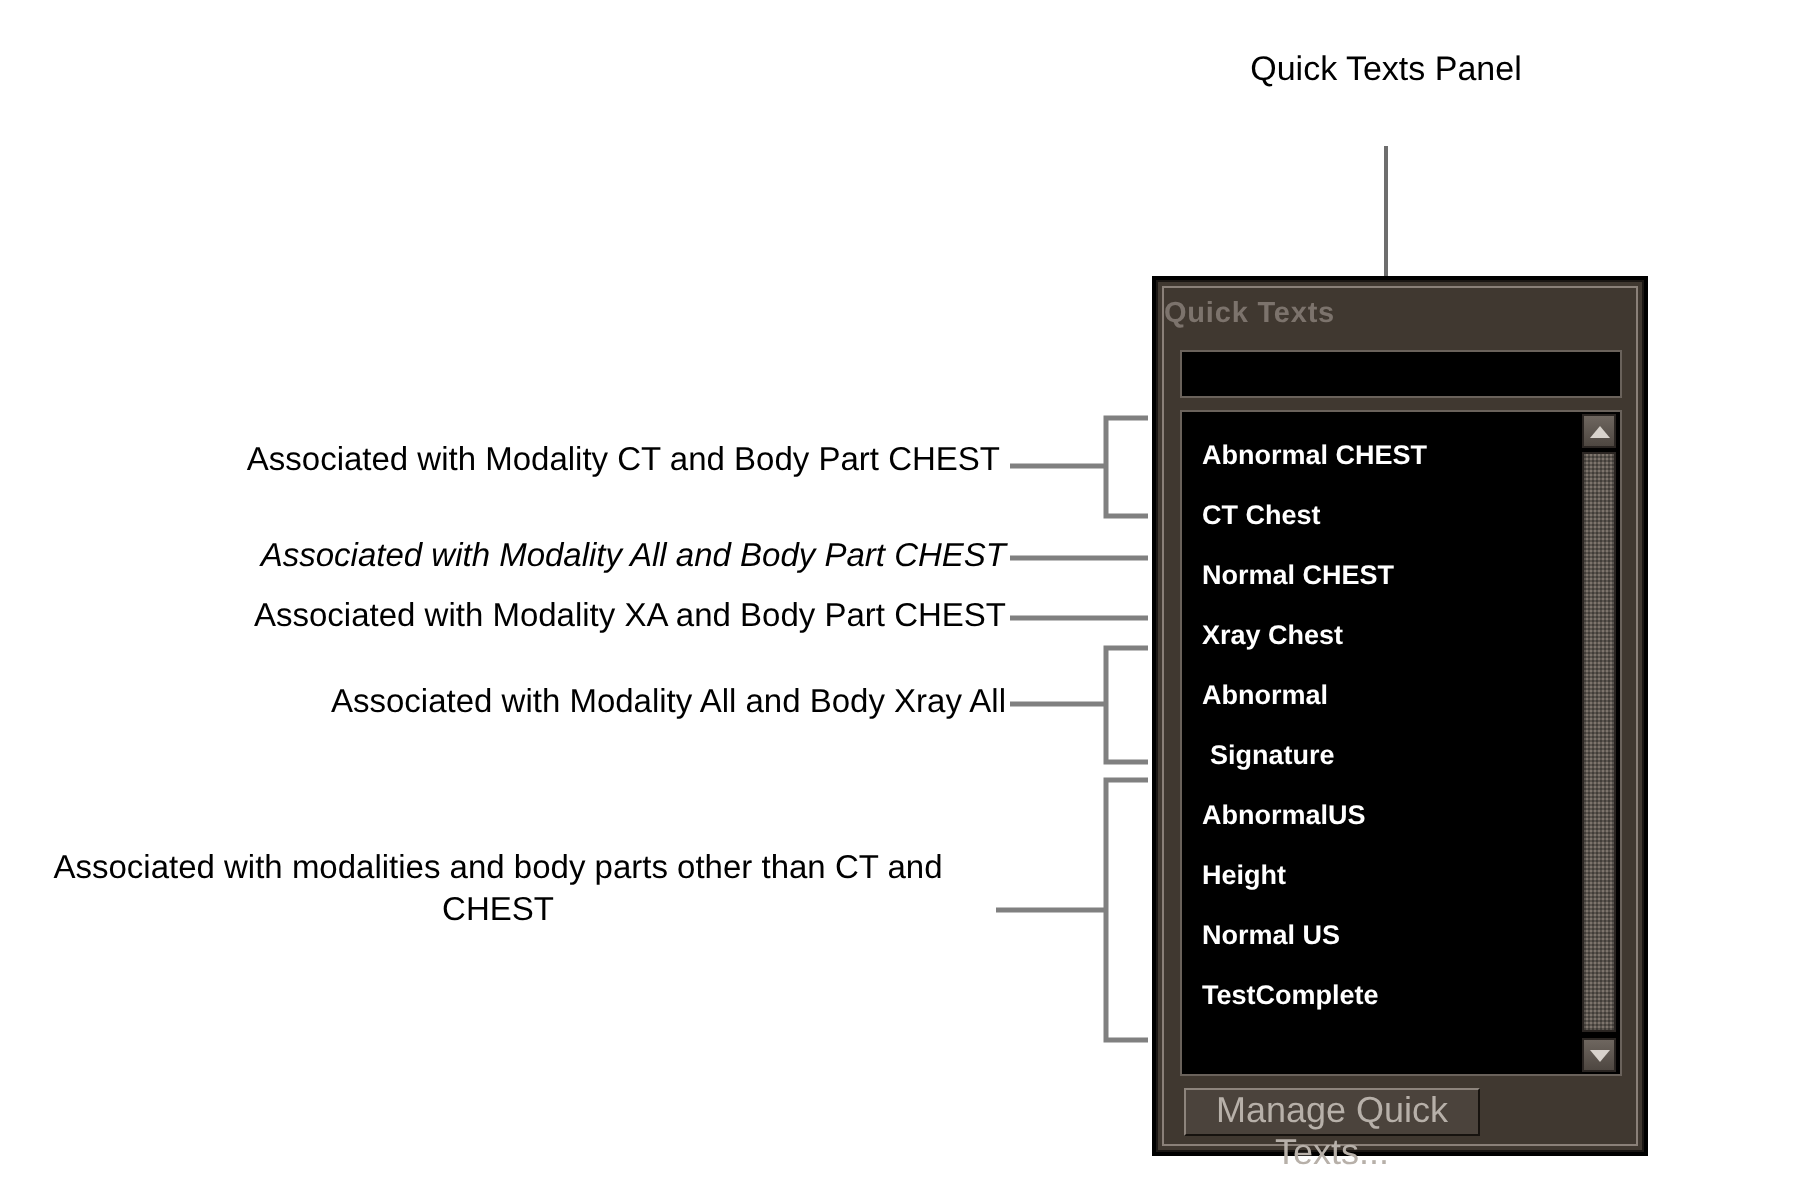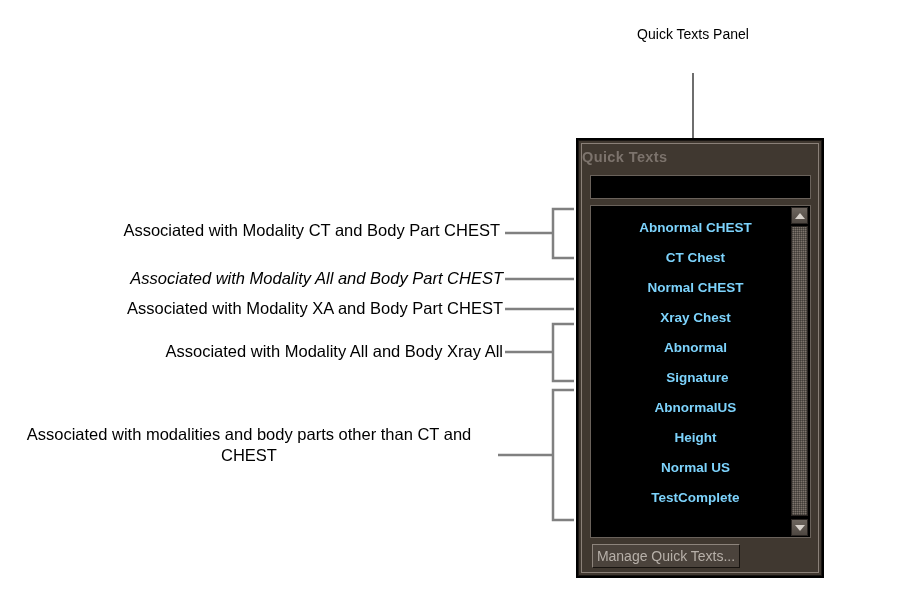--- a/index.html
+++ b/index.html
@@ -29,21 +29,21 @@
     font-size: 16.5px;
     line-height: 21px;
     white-space: pre;
     text-align: right;
   }
   .annot.center { text-align: center; white-space: normal; }
 
   #title-annot {
     left: 600px; top: 22px; width: 186px;
     text-align: center;
-    font-size: 14px;
+    font-size: 17px;
     line-height: 25px;
   }
 
   
   #leaders {
     position: absolute;
     left: 0; top: 0;
     width: 900px; height: 591px;
     pointer-events: none;
   }
@@ -112,26 +112,25 @@
     position: absolute;
     left: 0; top: 0;
     right: 20px; bottom: 0;
     padding-top: 7px;
     overflow: hidden;
   }
   .list-item {
     height: 30px;
     line-height: 30px;
     padding-left: 10px;
-    color: #7dd3fc;
+    color: #ffffff;
     font-size: 13.5px;
     font-weight: bold;
     white-space: nowrap;
     font-family: "Liberation Sans", sans-serif;
-    text-align: center;
   }
   .list-item.indent { padding-left: 14px; }
 
   
   #scrollbar {
     position: absolute;
     right: 0; top: 0;
     width: 20px; height: 100%;
     background: #000000;
   }
@@ -178,21 +177,21 @@
     top: 404px;
     width: 148px;
     height: 24px;
     background: #4b433c;
     border-top: 1px solid #8d847c;
     border-left: 1px solid #8d847c;
     border-right: 1px solid #17130f;
     border-bottom: 1px solid #17130f;
     box-shadow: inset 0 0 0 1px #4b433c;
     color: #b7b0a9;
-    font-size: 14px;
+    font-size: 18px;
     font-family: "Liberation Sans", sans-serif;
     cursor: pointer;
     padding: 0;
   }
 </style>
 </head>
 <body>
 
 <div id="stage">
 

